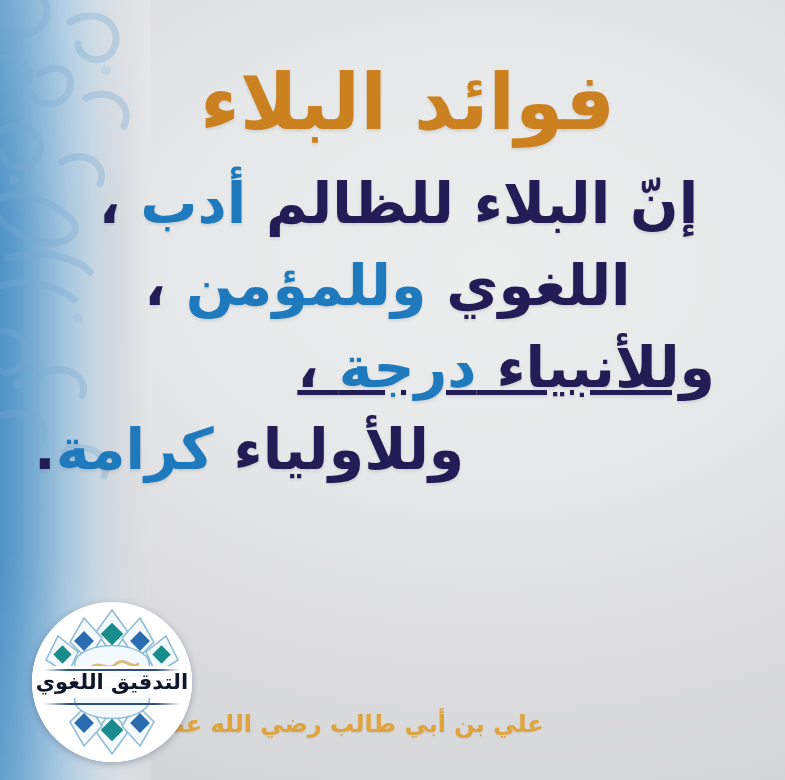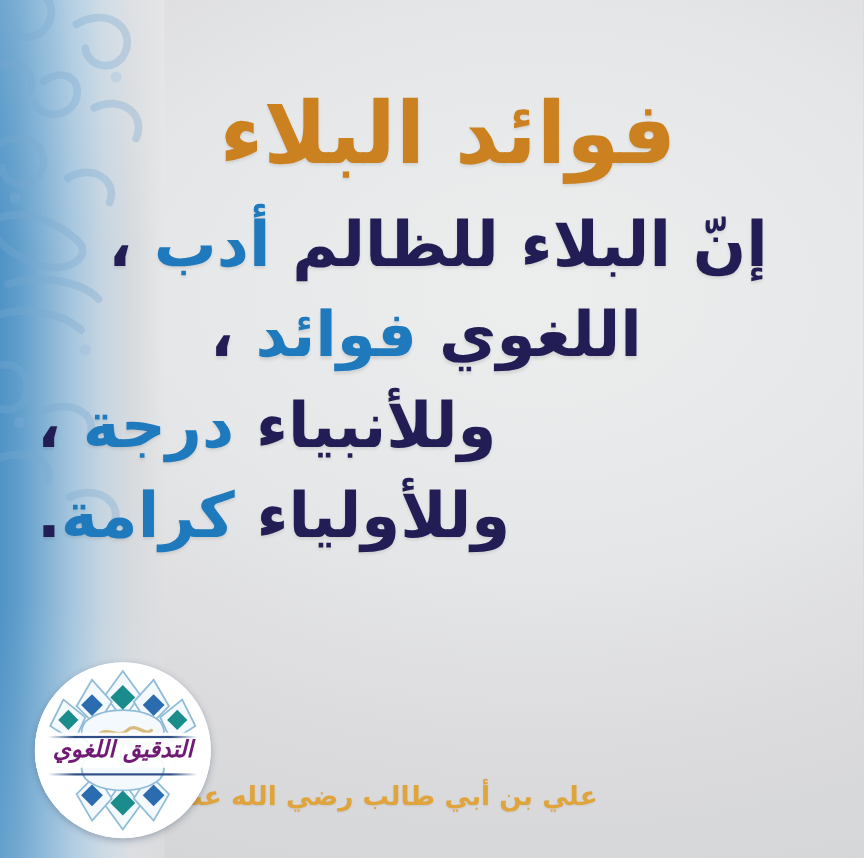--- a/index.html
+++ b/index.html
@@ -55,21 +55,20 @@
   .calligraphy-watermark svg { width: 100%; height: 100%; display:block; }
 
   
   .content {
     position: absolute;
     top: 0; right: 0; left: 0; bottom: 0;
     display: flex;
     flex-direction: column;
     align-items: center;
     text-align: center;
-    margin-top: 20px;
   }
 
   .title {
     margin-top: 62px;
     color: #cb811f;
     font-size: 78px;
     font-weight: bold;
     line-height: 1.05;
     letter-spacing: 1px;
     direction: rtl;
@@ -90,21 +89,21 @@
   .verse-line {
     color: #221e55;
     font-size: 57px;
     font-weight: bold;
     line-height: 1.44;
     white-space: nowrap;
     text-shadow: 0 2px 3px rgba(0,0,0,.10);
   }
   .verse-line.l1 { text-align: center; padding-right: 0;   }
   .verse-line.l2 { text-align: center; padding-right: 22px;}
-  .verse-line.l3 { text-align: left; padding-right: 48px;}
+  .verse-line.l3 { text-align: right; padding-right: 48px; text-decoration: underline;}
   .verse-line.l4 { text-align: left; padding-right: 76px;}
 
   .hl { color: #1f79bd; }
   .punct { color: #221e55; }
 
   .attribution {
     position: absolute;
     bottom: 42px;
     left: 0; right: 0;
     text-align: center;
@@ -130,26 +129,25 @@
     box-shadow: 0 2px 7px rgba(40,60,90,.34), inset 0 0 0 3px #eef3f7;
     overflow: hidden;
   }
   .logo svg { width: 100%; height: 100%; display:block; }
   .logo-text {
     position: absolute;
     left: 0; right: 0;
     top: 50%;
     transform: translateY(-52%);
     text-align: center;
-    color: #701a75;
+    color: #0f172a;
     font-size: 21px;
     font-weight: bold;
     direction: rtl;
     letter-spacing: .5px;
-    font-style: italic;
   }
   .logo-rule {
     position: absolute;
     left: 12px; right: 12px;
     height: 2px;
     background: linear-gradient(90deg, rgba(28,42,94,0) 0%, #2f4f86 18%, #2f4f86 82%, rgba(28,42,94,0) 100%);
   }
   .logo-rule.top    { top: 42%; }
   .logo-rule.bottom { top: 63%; }
 </style>
@@ -188,21 +186,21 @@
   </div>
 
   <div class="content">
 
     <div class="title">فوائد البلاء</div>
 
     <div class="verse-block">
 
       <div class="verse-line l1"><span>إنّ البلاء للظالم </span><span class="hl">أدب</span><span class="punct"> ،</span></div>
 
-      <div class="verse-line l2"><span>اللغوي </span><span class="hl">فوائد</span><span class="punct"> ،</span></div>
+      <div class="verse-line l2"><span>اللغوي </span><span class="hl">وللمؤمن</span><span class="punct"> ،</span></div>
 
       <div class="verse-line l3"><span>وللأنبياء </span><span class="hl">درجة</span><span class="punct"> ،</span></div>
 
       <div class="verse-line l4"><span>وللأولياء </span><span class="hl">كرامة</span><span class="punct">.</span></div>
 
     </div>
   </div>
 
   <div class="attribution">علي بن أبي طالب  رضي الله عنه</div>
 

